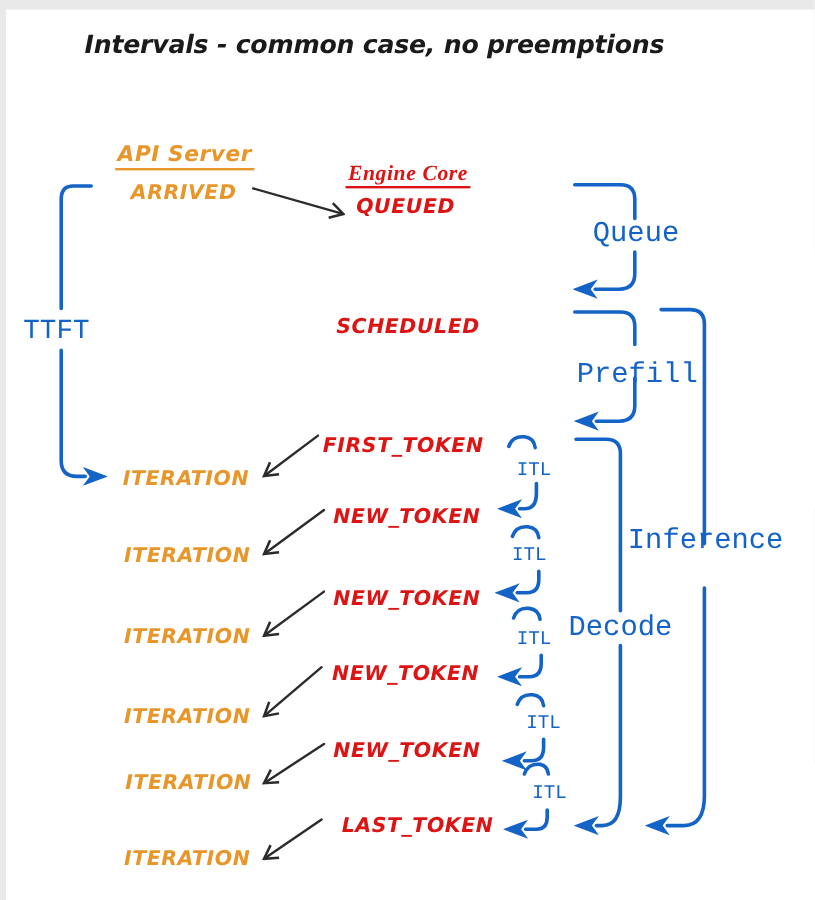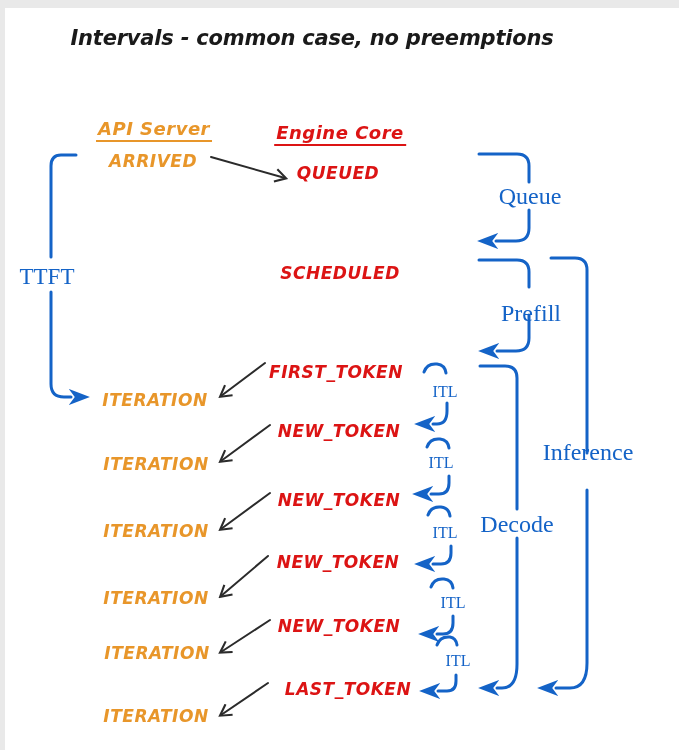--- a/index.html
+++ b/index.html
@@ -12,21 +12,21 @@
   .stage{position:relative;width:679px;height:750px;overflow:hidden;}
   .page{position:absolute;left:5px;top:8px;width:674px;height:742px;background:var(--background);}
   svg.lines{position:absolute;left:0;top:0;width:679px;height:750px;}
   .txt{position:absolute;transform:translate(-50%,-50%);white-space:nowrap;line-height:1;}
   .title{font-size:21px;font-weight:700;font-style:italic;letter-spacing:-0.2px;color:var(--title-text);}
   .hand{font-family:"DejaVu Sans",sans-serif;font-style:italic;font-weight:700;letter-spacing:0.5px;}
   .ev{font-size:17px;}
   .o{color:var(--orange);}
   .r{color:var(--red);}
   .hdr{font-size:18px;padding:0 2px 2px 2px;border-bottom:2px solid currentColor;}
-  .blue-label{font-family:Liberation Serif, serif;color:var(--blue);font-size:24px;font-weight:400;}
+  .blue-label{font-family:Liberation Mono, monospace;color:var(--blue);font-size:24px;font-weight:400;}
   .itl{font-size:16px;}
   .bl{stroke:var(--blue);stroke-width:3;fill:none;stroke-linecap:round;stroke-linejoin:round;}
   .bk{stroke:var(--black-arrow);stroke-width:2;fill:none;stroke-linecap:round;}
   #arrow-blue path{fill:var(--blue);}
   #arrow-open path{stroke:var(--black-arrow);fill:none;}
 </style>
 </head>
 <body>
 
 <div class="stage">
@@ -77,21 +77,21 @@
     <path class="bk" d="M270,425 L221,461" marker-end="url(#arrow-open)"></path>
     <path class="bk" d="M270,493 L221,529" marker-end="url(#arrow-open)"></path>
     <path class="bk" d="M268,556 L221,596" marker-end="url(#arrow-open)"></path>
     <path class="bk" d="M270,620 L221,652" marker-end="url(#arrow-open)"></path>
     <path class="bk" d="M268,683 L221,715" marker-end="url(#arrow-open)"></path>
   </svg>
 
   <div class="txt title" style="left:312px;top:38px;">Intervals - common case, no preemptions</div>
 
   <div class="txt hand hdr o" style="left:154px;top:131px;text-align:right;">API Server</div>
-  <div class="txt hand hdr r" style="left:340px;top:135px;">Engine Core</div>
+  <div class="txt hand hdr r" style="left:340px;top:146px;font-family:Liberation Serif, serif;">Engine Core</div>
 
   <div class="txt hand ev o" style="left:153px;top:161px;">ARRIVED</div>
   <div class="txt hand ev o" style="left:155px;top:400px;">ITERATION</div>
   <div class="txt hand ev o" style="left:156px;top:464px;">ITERATION</div>
   <div class="txt hand ev o" style="left:156px;top:531px;">ITERATION</div>
   <div class="txt hand ev o" style="left:156px;top:598px;">ITERATION</div>
   <div class="txt hand ev o" style="left:157px;top:653px;">ITERATION</div>
   <div class="txt hand ev o" style="left:156px;top:716px;">ITERATION</div>
 
   <div class="txt hand ev r" style="left:338px;top:173px;">QUEUED</div>

